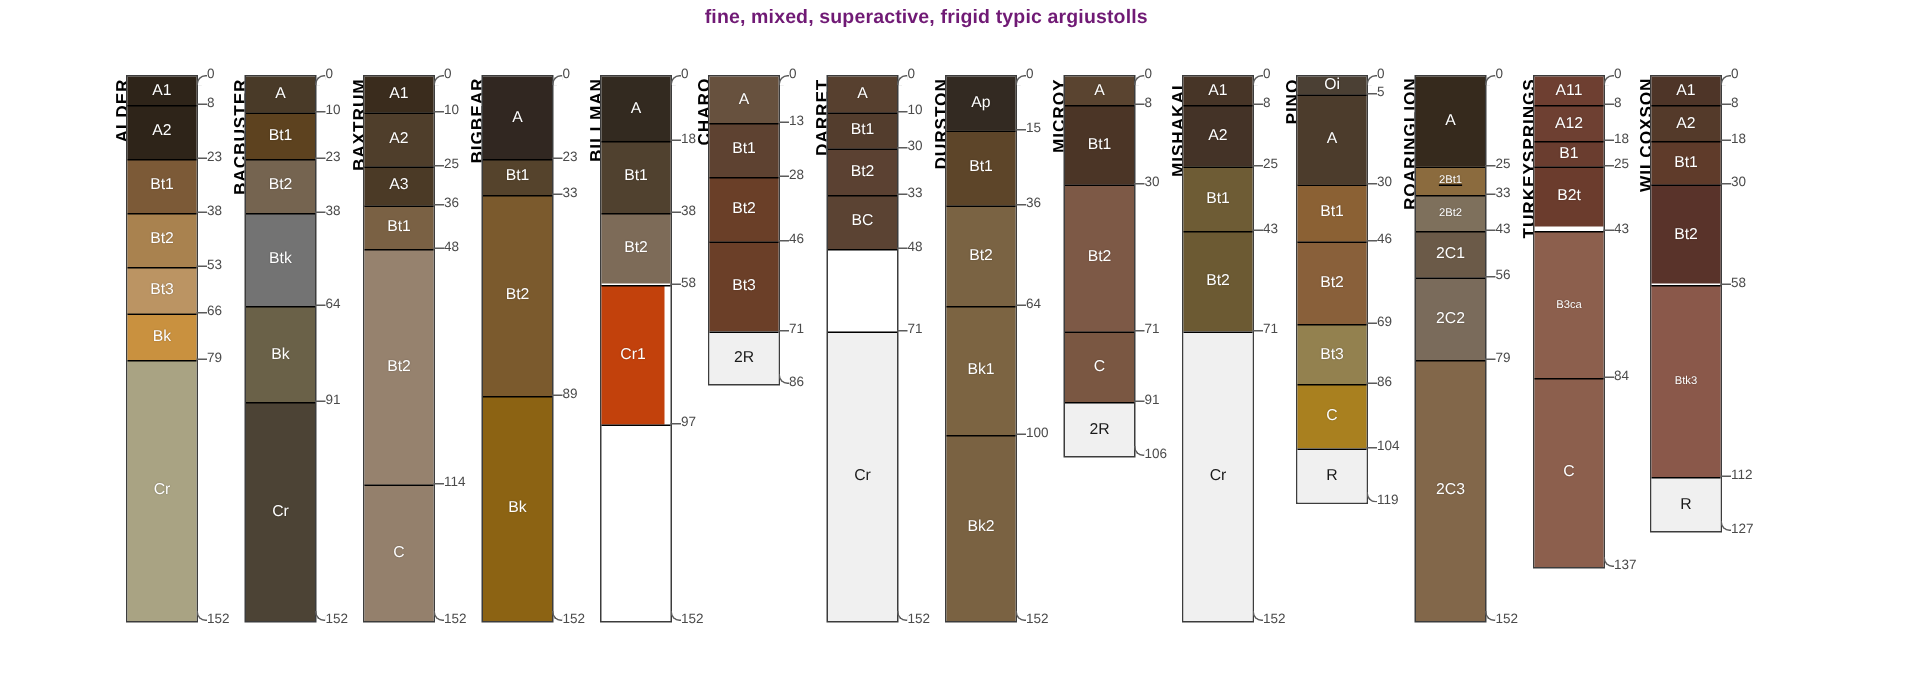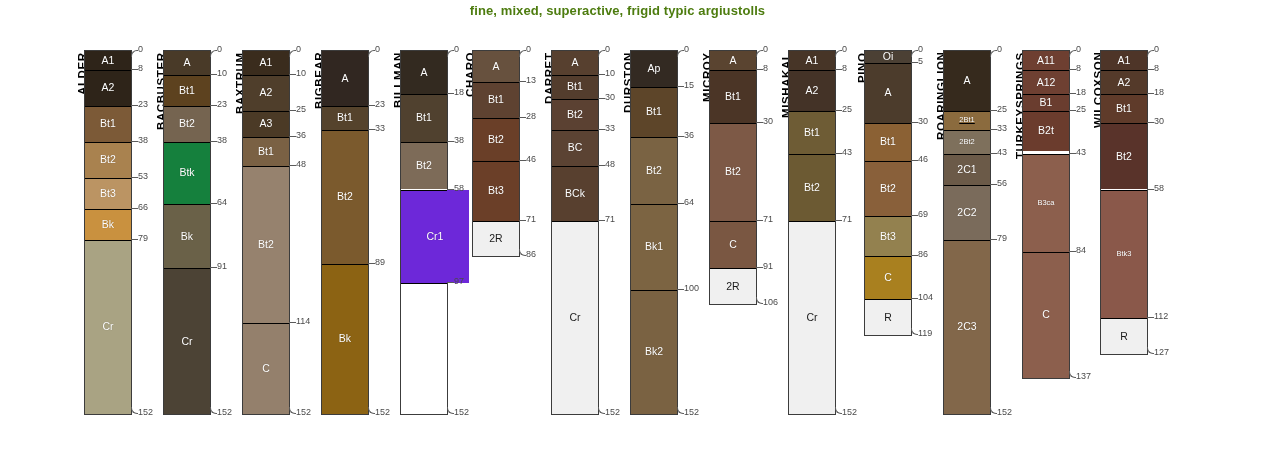--- a/index.html
+++ b/index.html
@@ -15,21 +15,21 @@
     position: relative;
   }
   #plot-title {
     position: absolute;
     top: 3px;
     left: 0;
     width: 1235px;
     text-align: center;
     font-size: 13px;
     font-weight: bold;
-    color: #4d7c0f;
+    color: #701a75;
     letter-spacing: 0.1px;
   }
   #profiles-area {
     position: absolute;
     left: 0;
     top: 0;
     width: 1275px;
     height: 450px;
   }
   .profile {
@@ -172,21 +172,21 @@
           <span class="horizon-label">A</span>
         </div>
         <div class="horizon" style="top: 23.88px; height: 31.044px; width: 46px; background: rgb(93, 66, 31);">
           <span class="horizon-label">Bt1</span>
         </div>
         <div class="horizon-sep" style="top: 23.88px; width: 46px;"></div>
         <div class="horizon" style="top: 54.924px; height: 35.82px; width: 46px; background: rgb(117, 100, 80);">
           <span class="horizon-label">Bt2</span>
         </div>
         <div class="horizon-sep" style="top: 54.924px; width: 46px;"></div>
-        <div class="horizon" style="top: 90.744px; height: 62.088px; width: 46px; background: #15803d;">
+        <div class="horizon" style="top: 90.744px; height: 62.088px; width: 46px; background: #737373;">
           <span class="horizon-label">Btk</span>
         </div>
         <div class="horizon-sep" style="top: 90.744px; width: 46px;"></div>
         <div class="horizon" style="top: 152.832px; height: 64.476px; width: 46px; background: rgb(106, 97, 72);">
           <span class="horizon-label">Bk</span>
         </div>
         <div class="horizon-sep" style="top: 152.832px; width: 46px;"></div>
         <div class="horizon" style="top: 217.308px; height: 145.668px; width: 46px; background: rgb(76, 67, 53);">
           <span class="horizon-label">Cr</span>
         </div>
@@ -286,21 +286,21 @@
           <span class="horizon-label">A</span>
         </div>
         <div class="horizon" style="top: 42.984px; height: 47.76px; width: 46px; background: rgb(80, 65, 47);">
           <span class="horizon-label">Bt1</span>
         </div>
         <div class="horizon-sep" style="top: 42.984px; width: 46px;"></div>
         <div class="horizon" style="top: 90.744px; height: 47.76px; width: 46px; background: rgb(125, 107, 88);">
           <span class="horizon-label">Bt2</span>
         </div>
         <div class="horizon-sep" style="top: 90.744px; width: 46px;"></div>
-        <div class="horizon" style="top: 138.504px; height: 93.132px; width: 68px; background: #6d28d9;">
+        <div class="horizon" style="top: 138.504px; height: 93.132px; width: 42px; background: #c2410c;">
           <span class="horizon-label">Cr1</span>
         </div>
         <div class="horizon-sep" style="top: 138.504px; width: 46px;"></div>
         <div class="horizon-sep" style="top: 231.636px; width: 46px;"></div>
       </div>
       <div class="tick-curl top" style="left: 447px; top: 50px;"></div>
       <div class="depth-text" style="left: 454px; top: 45px;">0</div>
       <div class="depth-tick" style="left: 447px; top: 92.984px;"></div>
       <div class="depth-text" style="left: 454px; top: 87.984px;">18</div>
       <div class="depth-tick" style="left: 447px; top: 140.744px;"></div>
@@ -359,23 +359,20 @@
         </div>
         <div class="horizon-sep" style="top: 23.88px; width: 46px;"></div>
         <div class="horizon" style="top: 47.76px; height: 31.044px; width: 46px; background: rgb(91, 65, 50);">
           <span class="horizon-label">Bt2</span>
         </div>
         <div class="horizon-sep" style="top: 47.76px; width: 46px;"></div>
         <div class="horizon" style="top: 78.804px; height: 35.82px; width: 46px; background: rgb(91, 67, 51);">
           <span class="horizon-label">BC</span>
         </div>
         <div class="horizon-sep" style="top: 78.804px; width: 46px;"></div>
-        <div class="horizon" style="top: 114.624px; height: 54.924px; width: 46px; background: rgb(88, 64, 47);">
-          <span class="horizon-label">BCk</span>
-        </div>
         <div class="horizon-sep" style="top: 114.624px; width: 46px;"></div>
         <div class="horizon" style="top: 169.548px; height: 193.428px; width: 46px; background: rgb(240, 240, 240);">
           <span class="horizon-label dark-text">Cr</span>
         </div>
         <div class="horizon-sep" style="top: 169.548px; width: 46px;"></div>
       </div>
       <div class="tick-curl top" style="left: 598px; top: 50px;"></div>
       <div class="depth-text" style="left: 605px; top: 45px;">0</div>
       <div class="depth-tick" style="left: 598px; top: 73.88px;"></div>
       <div class="depth-text" style="left: 605px; top: 68.88px;">10</div>

